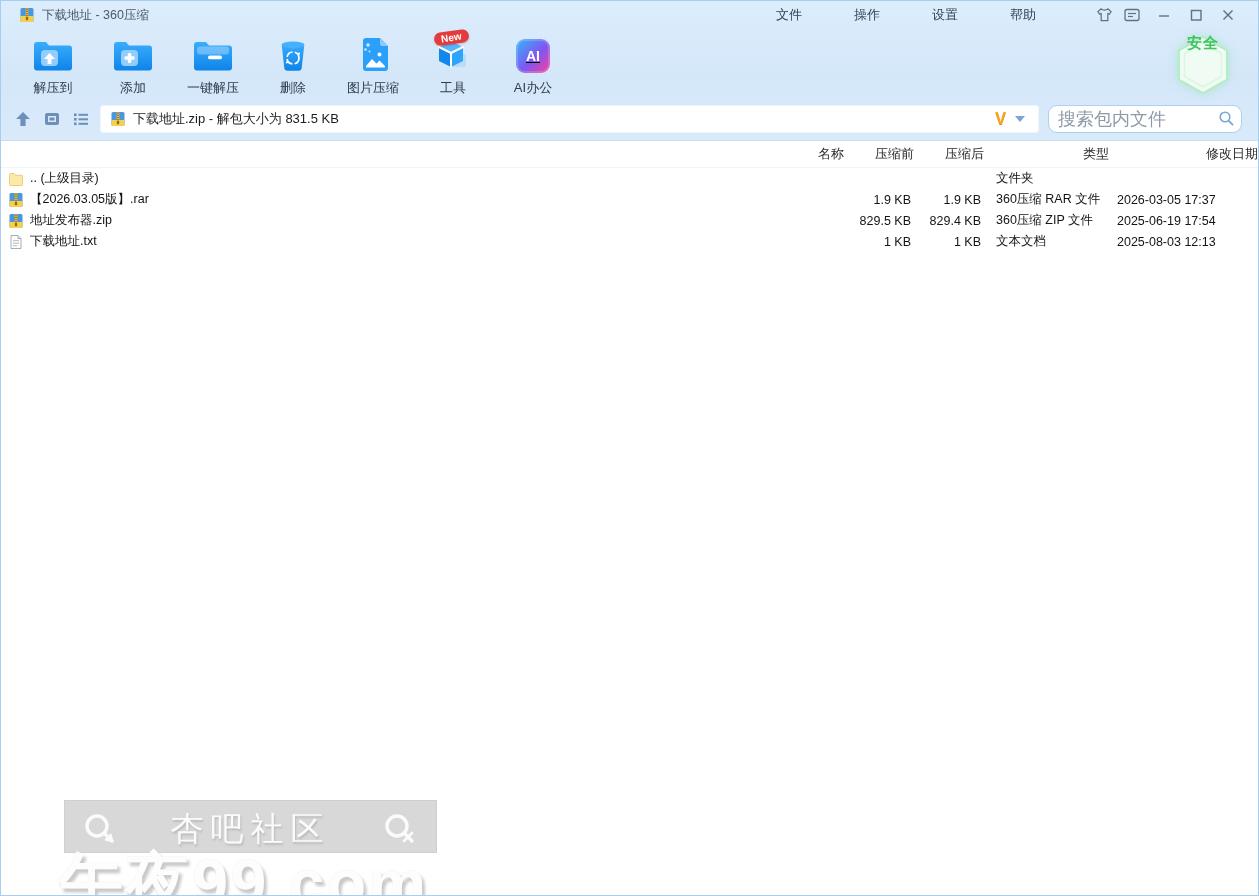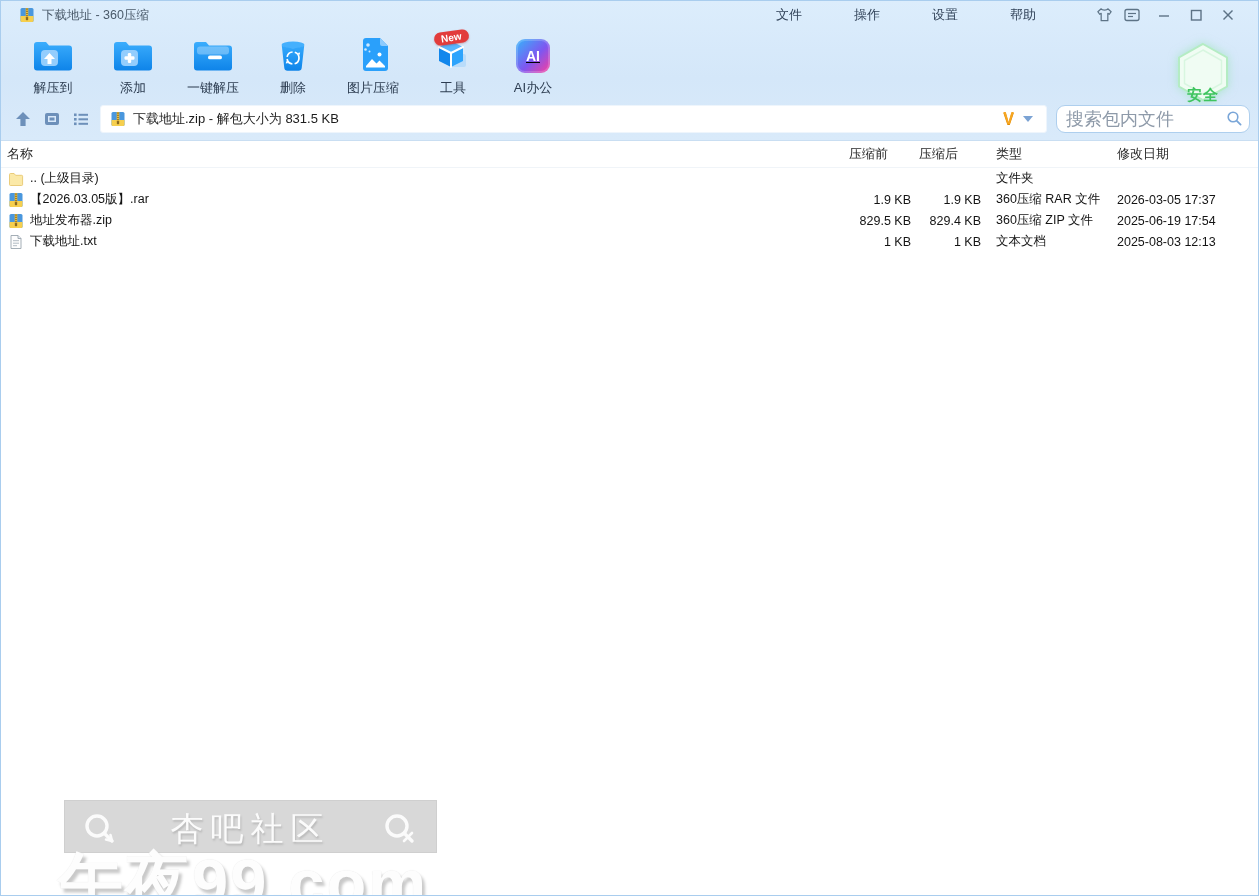--- a/index.html
+++ b/index.html
@@ -28,48 +28,48 @@
   .tool-label { font-size:13px; color:#2c3c50; margin-top:2px; }
   .new-badge { position:absolute; top:-4px; right:2px; background:#e23c3c; color:#fff; font-size:10px;
                font-weight:bold; padding:1px 7px; border-radius:9px; transform:rotate(-8deg);
                box-shadow:0 1px 2px rgba(150,0,0,.3); }
   .ai-tile { width:34px; height:34px; border-radius:9px;
              background:linear-gradient(135deg,#35b5fb 0%, #7e57f0 55%, #fb3d9c 100%);
              display:flex; align-items:center; justify-content:center;
              box-shadow:inset 0 0 0 2px rgba(255,255,255,0.18);text-decoration:underline; }
   .ai-tile span { color:#fff; font-weight:bold; font-size:14px; }
 
-  .safe-badge { position:absolute; right:26px; top:12px; width:58px; height:64px;
-                display:flex; align-items:flex-end; justify-content:center;
+  .safe-badge { position:absolute; right:26px; top:5px; width:58px; height:64px;
+                display:flex; align-items:flex-start; justify-content:center;
                 filter:drop-shadow(0 0 5px rgba(140,225,170,.55)); }
   .safe-badge svg { position:absolute; inset:0; }
   .safe-text { position:relative; color:#3fc45f; font-size:15px; font-weight:bold; letter-spacing:1px; }
 
   
-  .addressrow { height:36px; display:flex; align-items:center; padding:0 8px 6px 12px; gap:9px; }
+  .addressrow { height:36px; display:flex; align-items:center; padding:0 16px 6px 12px; gap:9px; }
   .nav-icon { width:20px; height:18px; display:flex; align-items:center; justify-content:center; }
   .address-input { flex:1; height:28px; background:#fff; border-radius:3px; display:flex;
                    align-items:center; padding:0 9px; gap:7px; border:1px solid #eef5fc; }
   .address-text { font-size:13px; color:#1c1c1c; }
   .address-spacer { flex:1; }
   .v-drop { display:flex; align-items:center; gap:9px; padding:2px 4px; }
   .v-logo { color:#f6a623; font-weight:bold; font-size:16px; text-shadow:0 1px 0 #e08a00; }
   .v-caret { width:0; height:0; border-left:5px solid transparent; border-right:5px solid transparent;
              border-top:6px solid #7ba3d4; }
   .search-box { position:relative; width:194px; height:28px; }
   .search-box input { width:100%; height:100%; border:1px solid #aecfee; border-radius:9px;
                       padding:0 28px 0 9px; font-size:18px; color:#333; outline:none;
                       font-family:"Liberation Sans","DejaVu Sans",sans-serif; }
   .search-box input::placeholder { color:#8e9aa9; }
   .search-icon { position:absolute; right:7px; top:5px; }
 
   
   .content { position:relative; background:#fff; height:757px; }
   .grid-row { display:grid; grid-template-columns:1fr 70px 70px 125px 149px; align-items:center; }
-  .thead { height:27px; font-size:13px; color:#2a2a2a; border-bottom:1px solid #f0f4f8; }
+  .thead { height:27px; font-size:13px; color:#2a2a2a; border-bottom:1px solid #f0f4f8;text-align:right; }
   .thead .h-name { padding-left:6px; }
   .thead .h-before, .thead .h-after { padding-left:5px; }
   .thead .h-type { padding-left:12px; }
   .thead .h-date { padding-left:8px; }
   .file-row { height:21px; font-size:12.5px; color:#141414; cursor:default; }
   .cell-name { display:flex; align-items:center; gap:6px; padding-left:7px; white-space:nowrap; overflow:hidden; }
   .cell-before, .cell-after { text-align:right; padding-right:3px; }
   .cell-type { padding-left:12px; white-space:nowrap; }
   .cell-date { padding-left:8px; white-space:nowrap; }
 

